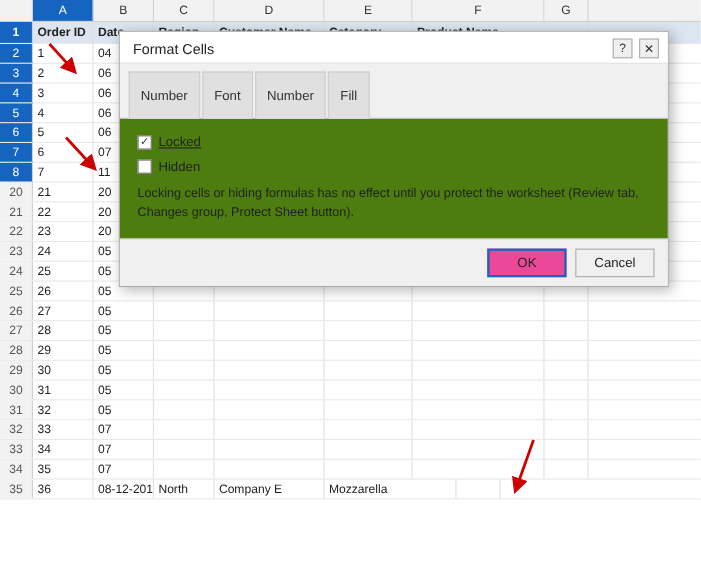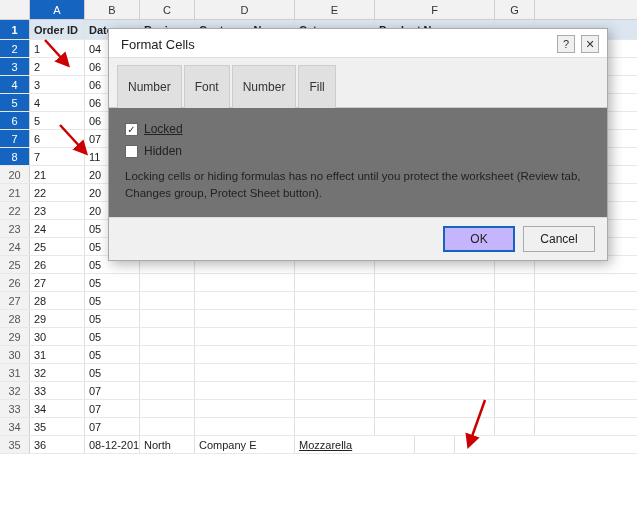--- a/index.html
+++ b/index.html
@@ -152,21 +152,21 @@
     }
     .tab.active {
       background: #fff;
       border-bottom: 1px solid #fff;
       color: #000;
       font-weight: 500;
     }
 
     
     .dialog-body {
-      background: #737373;
+      background: #4d7c0f;
       padding: 14px 16px 14px 16px;
     }
 
     .checkbox-row {
       display: flex;
       align-items: center;
       gap: 6px;
       margin-bottom: 8px;
     }
     .checkbox-label {
@@ -215,21 +215,21 @@
     .dialog-action-btn {
       min-width: 72px;
       padding: 4px 12px;
       font-size: 12px;
       cursor: pointer;
       border: 1px solid #aaa;
       background: #f0f0f0;
       color: #222;
     }
     .dialog-action-btn.primary {
-      background: #c4b5fd;
+      background: #ec4899;
       border: 2px solid #1565C0;
     }
 
     
     .red-arrow {
       position: absolute;
       pointer-events: none;
       z-index: 20;
     }
   </style>
@@ -480,21 +480,21 @@
     <div class="cell" style="width:120px;"></div>
     <div class="cell" style="width:40px;"></div>
   </div>
 
   <div class="data-row">
     <div class="cell row-num">35</div>
     <div class="cell" style="width:55px;">36</div>
     <div class="cell" style="width:55px;">08-12-2018</div>
     <div class="cell" style="width:55px;">North</div>
     <div class="cell" style="width:100px;">Company E</div>
-    <div class="cell" style="width:120px;text-decoration:underline;">Mozzarella</div>
+    <div class="cell" style="width:120px;">Mozzarella</div>
     <div class="cell" style="width:40px;"></div>
   </div>
 </div>
 
 <div class="dialog-overlay">
 
   <div class="dialog-titlebar">
     <span class="dialog-title">Format Cells</span>
     <div class="dialog-controls">
       <div class="dialog-btn-small">?</div>

